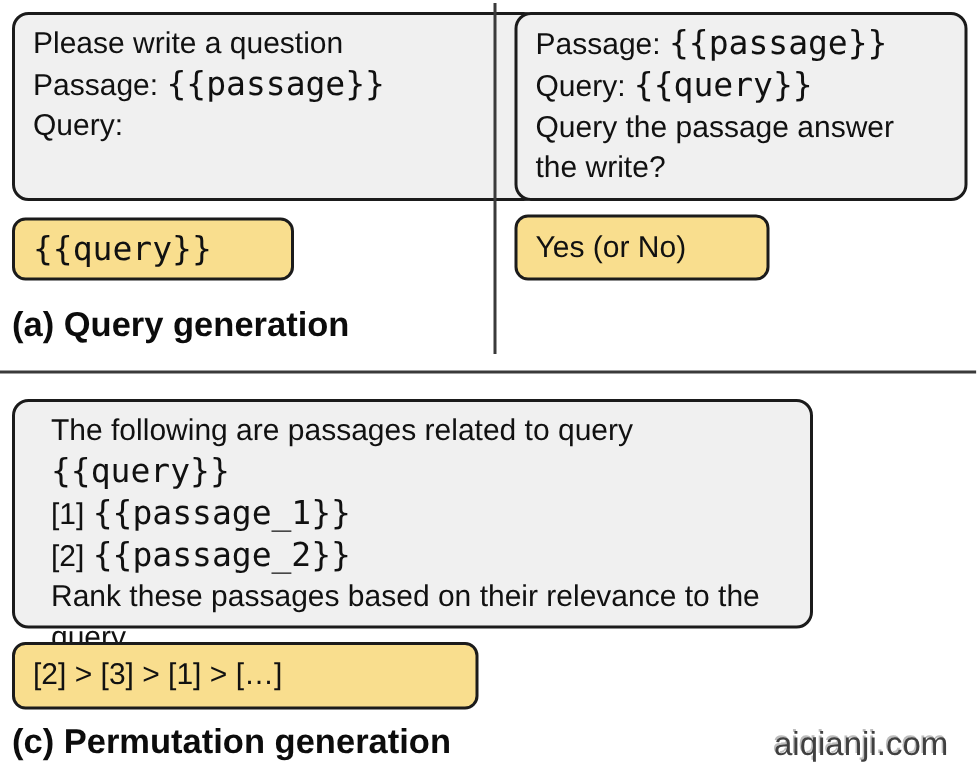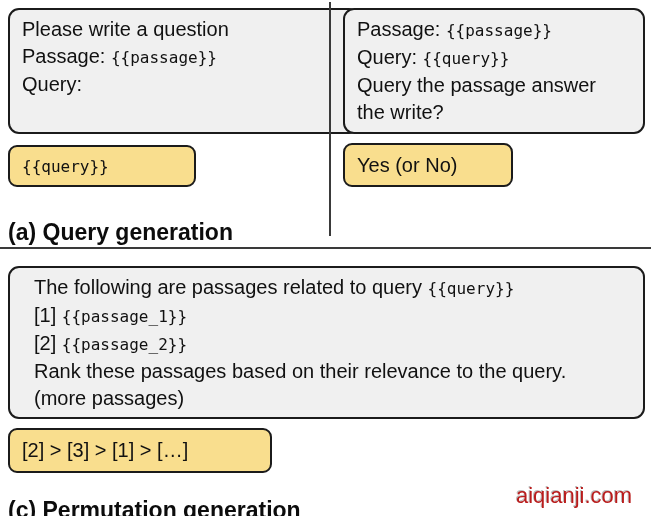--- a/index.html
+++ b/index.html
@@ -34,29 +34,28 @@
     border-radius: 9px;
     display: flex;
     align-items: center;
     padding: 0 12px;
     color: #111111;
     font-size: 20px;
     white-space: nowrap;
   }
   .mono {
     font-family: "DejaVu Sans Mono", monospace;
-    font-size: 16px;
+    font-size: 22px;
   }
   .caption {
     position: absolute;
     font-weight: bold;
     font-size: 23px;
     color: #0c0c0c;
     white-space: nowrap;
-    margin-top: 16px;
   }
   .divider-v {
     position: absolute;
     left: 329px;
     top: 2px;
     width: 2px;
     height: 234px;
     background: #3a3a3a;
   }
   .divider-h {
@@ -65,35 +64,35 @@
     top: 247px;
     width: 651px;
     height: 2px;
     background: #3a3a3a;
   }
   .watermark {
     position: absolute;
     left: 516px;
     top: 483px;
     font-size: 22px;
-    color: #b91c1c;
+    color: #404040;
     text-shadow: 1px 1px 0 #ffffff, -1px -1px 0 #bdbdbd;
     white-space: nowrap;
   }
   
   .box-a-prompt { left: 8px;   top: 8px;   width: 352px; height: 126px; }
   .box-a-output { left: 8px;   top: 145px; width: 188px; height: 42px; }
   .caption-a    { left: 8px;   top: 203px; }
   
   .box-b-prompt { left: 343px; top: 8px;   width: 302px; height: 126px; }
   .box-b-output { left: 343px; top: 143px; width: 170px; height: 44px; }
   .caption-b    { left: 345px; top: 203px; }
   
-  .box-c-prompt { left: 8px;   top: 266px; width: 637px; height: 153px; padding-left: 24px; }
-  .box-c-output { left: 8px;   top: 428px; width: 264px; height: 45px; }
+  .box-c-prompt { left: 8px;   top: 266px; width: 534px; height: 153px; padding-left: 24px; }
+  .box-c-output { left: 8px;   top: 428px; width: 311px; height: 45px; }
   .caption-c    { left: 8px;   top: 481px; }
 </style>
 </head>
 <body>
 
 <div class="canvas">
 
   <div class="prompt-box box-a-prompt">
     <div><span>Please write a question</span></div>
     <div><span>Passage: </span><span class="mono">{{passage}}</span></div>

